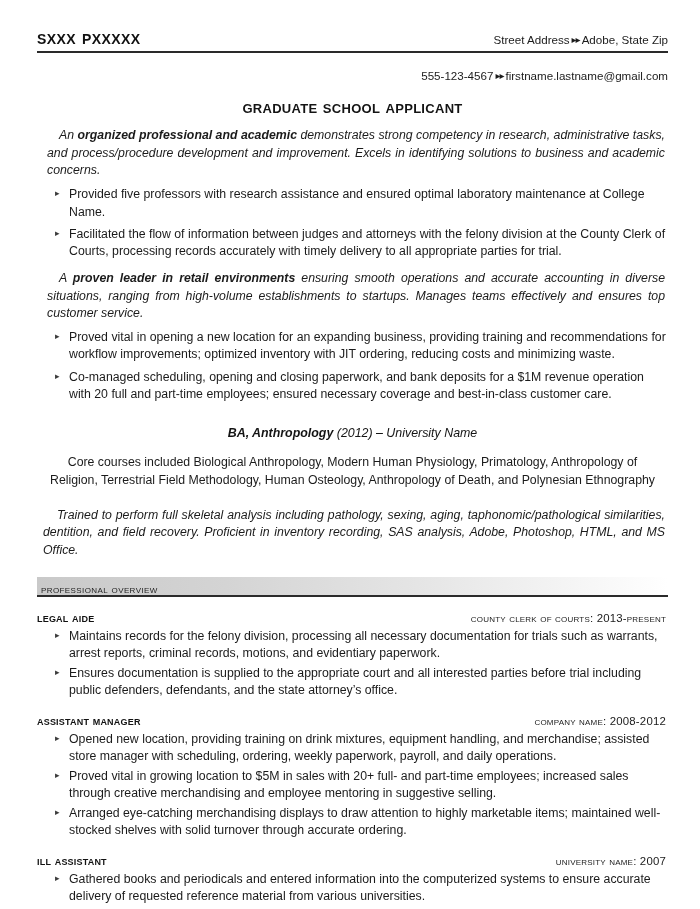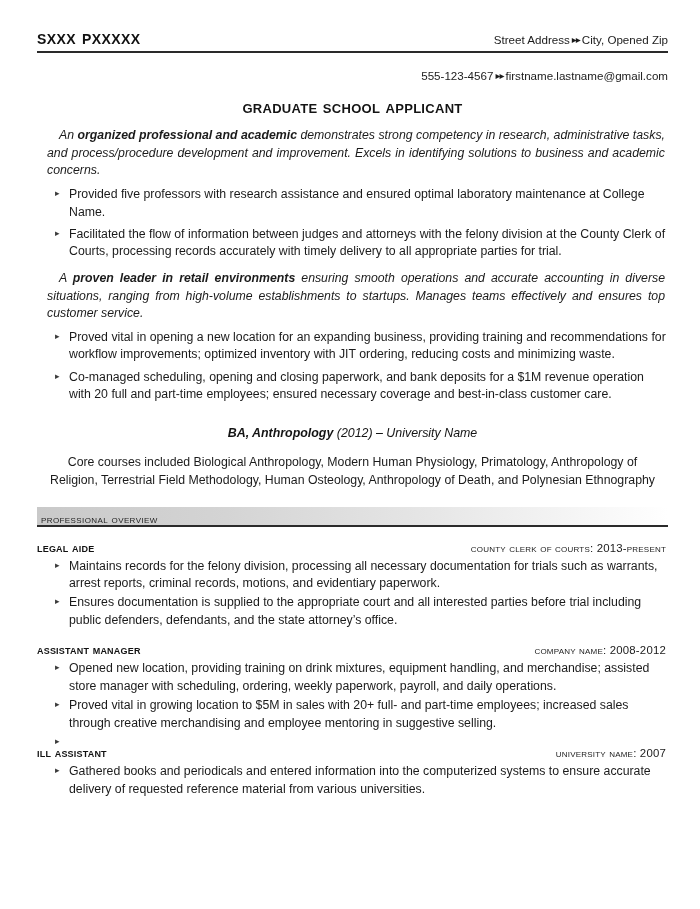--- a/index.html
+++ b/index.html
@@ -192,21 +192,21 @@
 </style>
 </head>
 <body>
 
 <div class="page">
 
   <div class="hdr">
     <div class="hdr-top">
       <div class="name">Sxxx Pxxxxx</div>
       <div class="addr">
-        <span>Street Address</span><span class="sep">▸▸</span><span>City, Opened Zip</span>
+        <span>Street Address</span><span class="sep">▸▸</span><span>Adobe, State Zip</span>
       </div>
     </div>
     <div class="hdr-rule"></div>
     <div class="hdr-contact">
       <span>555-123-4567</span><span class="sep">▸▸</span><span>firstname.lastname@gmail.com</span>
     </div>
   </div>
 
   <div class="obj-title">Graduate School Applicant</div>
 
@@ -223,20 +223,21 @@
   </p>
   <ul class="blist">
     <li><span class="chev">▸</span><span>Proved vital in opening a new location for an expanding business, providing training and recommendations for workflow improvements; optimized inventory with JIT ordering, reducing costs and minimizing waste.</span></li>
     <li><span class="chev">▸</span><span>Co-managed scheduling, opening and closing paperwork, and bank deposits for a $1M revenue operation with 20 full and part-time employees; ensured necessary coverage and best-in-class customer care.</span></li>
   </ul>
 
   <div class="edu-degree">
     <b>BA, Anthropology</b><span> (2012) – University Name</span>
   </div>
   <div class="edu-courses">Core courses included Biological Anthropology, Modern Human Physiology, Primatology, Anthropology of Religion, Terrestrial Field Methodology, Human Osteology, Anthropology of Death, and Polynesian Ethnography</div>
+  <div class="edu-trained">Trained to perform full skeletal analysis including pathology, sexing, aging, taphonomic/pathological similarities, dentition, and field recovery.  Proficient in inventory recording, SAS analysis, Adobe, Photoshop, HTML, and MS Office.</div>
 
   <div class="secbar">
     <span>Professional Overview</span>
   </div>
 
   <div class="job">
     <div class="job-head">
       <div class="job-title">Legal Aide</div>
       <div class="job-meta">County Clerk of Courts: 2013-Present</div>
     </div>
@@ -247,21 +248,21 @@
   </div>
 
   <div class="job">
     <div class="job-head">
       <div class="job-title">Assistant Manager</div>
       <div class="job-meta">Company Name: 2008-2012</div>
     </div>
     <ul class="blist">
       <li><span class="chev">▸</span><span>Opened new location, providing training on drink mixtures, equipment handling, and merchandise; assisted store manager with scheduling, ordering, weekly paperwork, payroll, and daily operations.</span></li>
       <li><span class="chev">▸</span><span>Proved vital in growing location to $5M in sales with 20+ full- and part-time employees; increased sales through creative merchandising and employee mentoring in suggestive selling.</span></li>
-      <li><span class="chev">▸</span></li>
+      <li><span class="chev">▸</span><span>Arranged eye-catching merchandising displays to draw attention to highly marketable items; maintained well-stocked shelves with solid turnover through accurate ordering.</span></li>
     </ul>
   </div>
 
   <div class="job">
     <div class="job-head">
       <div class="job-title">ILL Assistant</div>
       <div class="job-meta">University Name: 2007</div>
     </div>
     <ul class="blist">
       <li><span class="chev">▸</span><span>Gathered books and periodicals and entered information into the computerized systems to ensure accurate delivery of requested reference material from various universities.</span></li>

